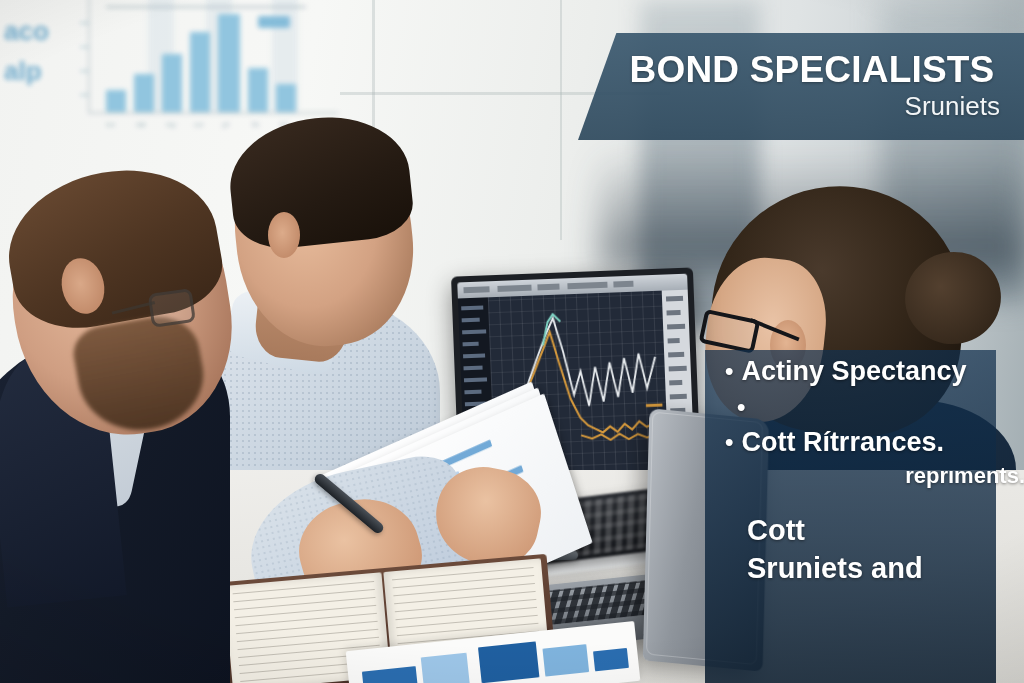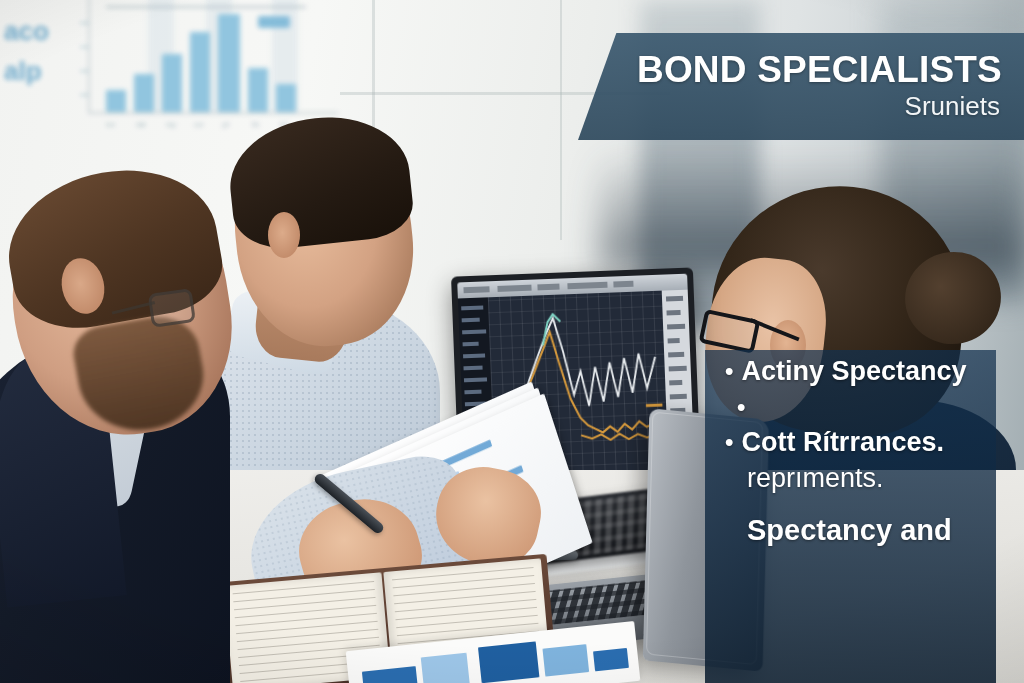--- a/index.html
+++ b/index.html
@@ -315,21 +315,21 @@
   
   .header-banner{
     position:absolute;left:578px;top:33px;width:446px;height:107px;
     background:linear-gradient(180deg,rgba(60,90,112,.93),rgba(47,74,94,.93));
     clip-path:polygon(8.6% 0,100% 0,100% 100%,0% 100%);
     display:flex;flex-direction:column;justify-content:center;
     padding:0 22px 0 44px;
   }
   .banner-title{
     color:#ffffff;font-size:37px;font-weight:700;letter-spacing:.2px;
-    line-height:1.02;text-align:right;white-space:nowrap;
+    line-height:1.02;text-align:center;white-space:nowrap;
     text-shadow:0 1px 3px rgba(0,0,0,.35);
   }
   .banner-sub{
     color:#f2f5f7;font-size:26px;font-weight:400;line-height:1.15;
     text-align:right;margin-top:4px;padding-right:2px;
     text-shadow:0 1px 3px rgba(0,0,0,.35);
   }
 
   .info-panel{
     position:absolute;left:705px;top:350px;width:291px;height:333px;
@@ -337,22 +337,22 @@
   }
   .bullets{position:absolute;left:20px;top:4px;width:300px;}
   .bullet{
     display:flex;align-items:flex-start;gap:8px;
     color:#ffffff;font-size:27px;font-weight:700;line-height:1.33;
     white-space:nowrap;text-shadow:0 1px 3px rgba(0,0,0,.45);
   }
   .bullet .dot{font-size:24px;line-height:1.45;}
   .bullet.indented{padding-left:12px;}
   .bullet-cont{
-    color:#ffffff;font-size:27px;font-weight:400;line-height:1.33;
-    padding-left:22px;white-space:nowrap;text-shadow:0 1px 3px rgba(0,0,0,.45);
+    color:#ffffff;font-size:22px;font-weight:700;line-height:1.33;
+    padding-left:22px;white-space:nowrap;text-shadow:0 1px 3px rgba(0,0,0,.45);text-align:right;
   }
   .tagline{
     position:absolute;left:42px;top:162px;
     color:#ffffff;font-size:29px;font-weight:700;line-height:1.30;
     white-space:nowrap;text-shadow:0 1px 3px rgba(0,0,0,.45);
   }
 </style>
 </head>
 <body>
 
@@ -554,17 +554,18 @@
         <span class="dot">•</span>
       </div>
       <div class="bullet">
         <span class="dot">•</span>
         <span>Cott Rítrrances.</span>
       </div>
       <div class="bullet-cont">reprıments.</div>
     </div>
 
     <div class="tagline">
-      <div>Spectancy and</div>
+      <div>Cott</div>
+      <div>Sruniets and</div>
     </div>
   </div>
 
 </div>
 
 </body></html>

